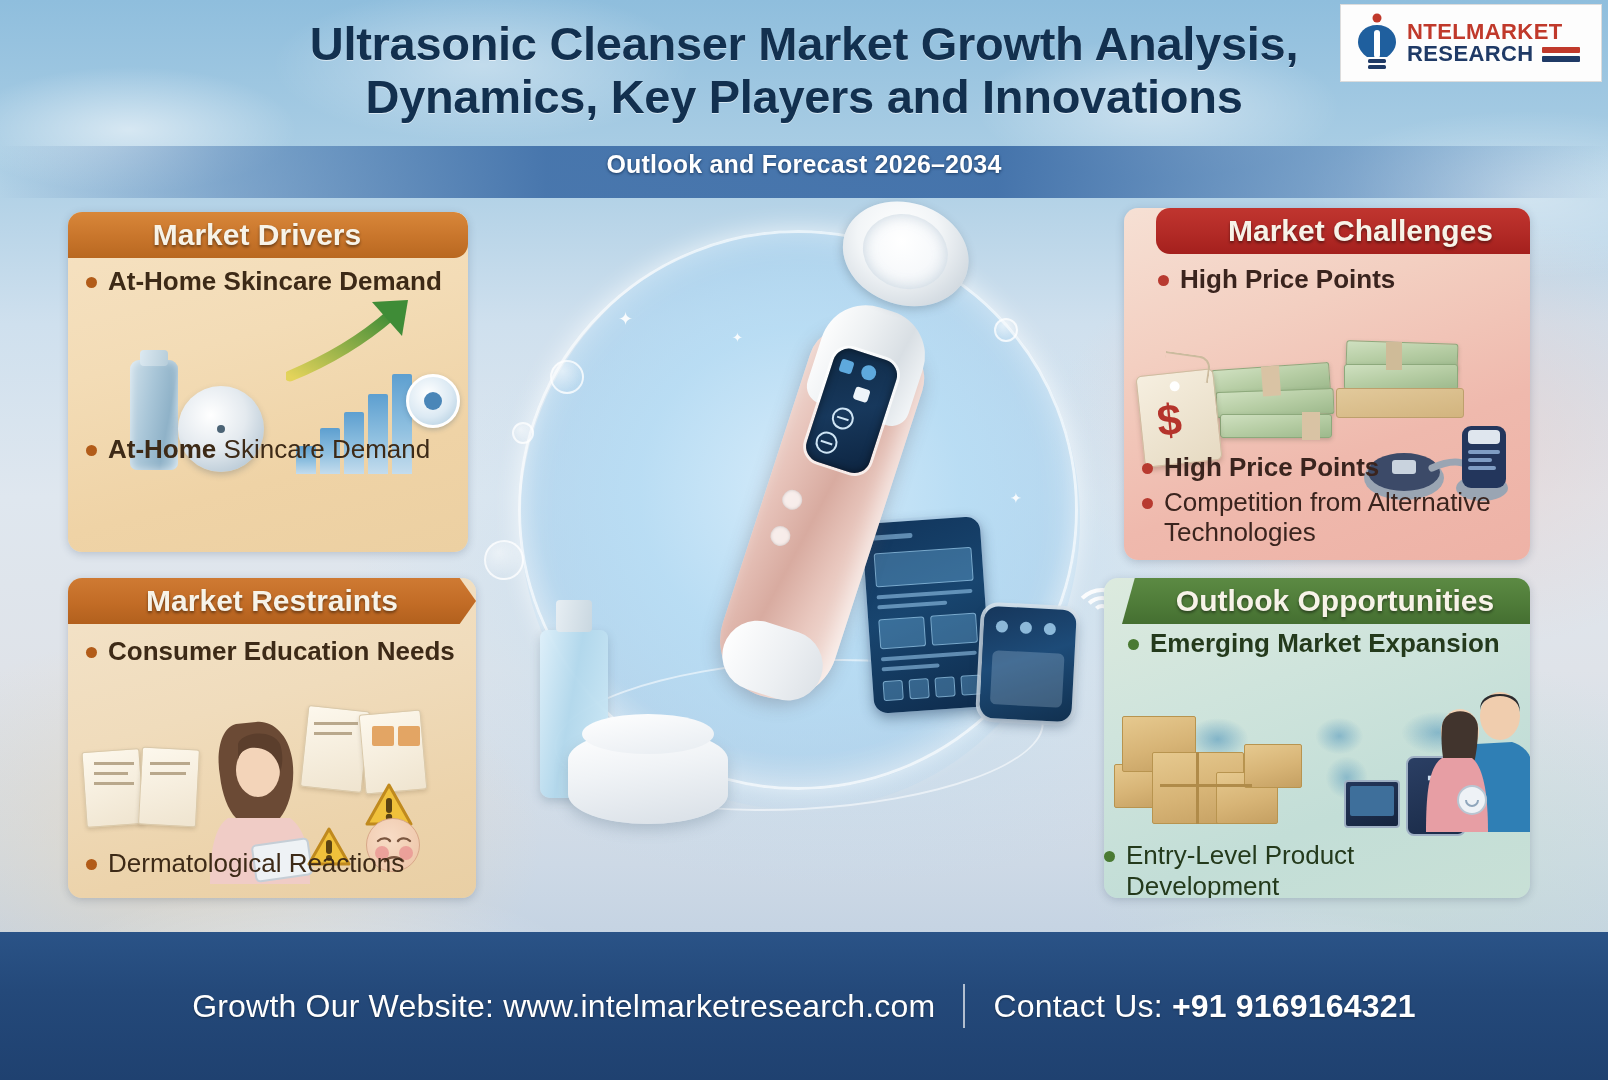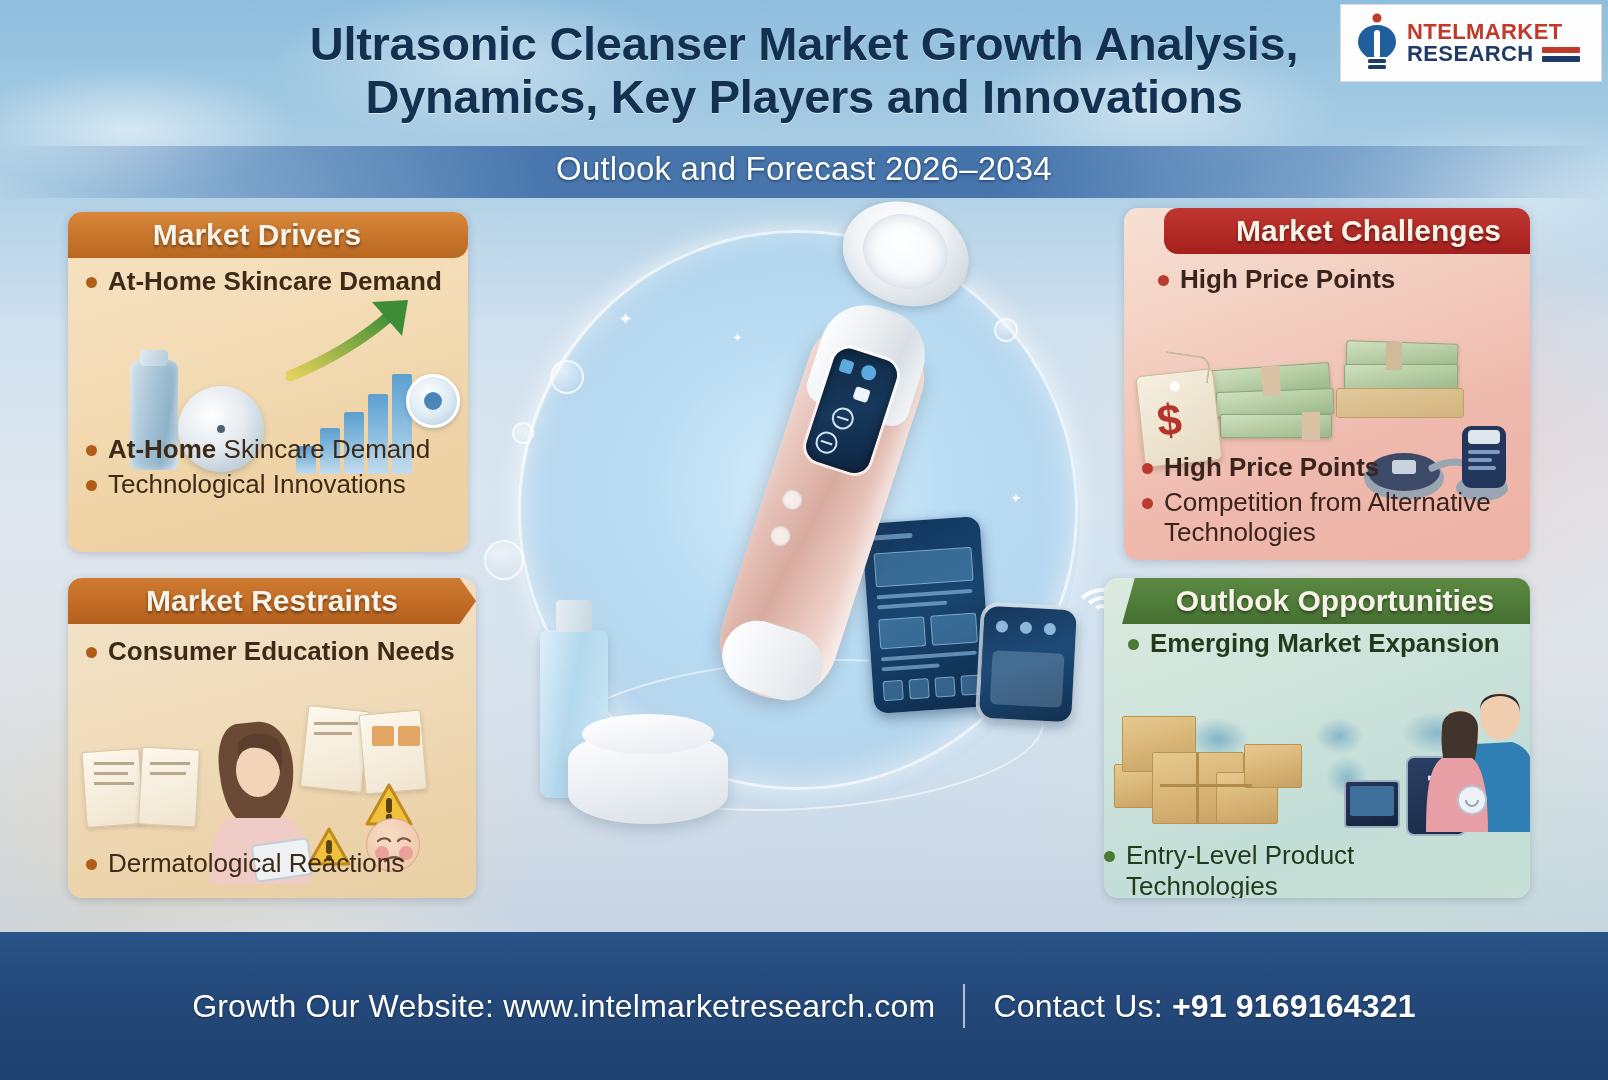--- a/index.html
+++ b/index.html
@@ -39,21 +39,21 @@
   }
   .subtitle-band{
     position:absolute; top:146px; left:0; width:1608px; height:52px; z-index:5;
     background:linear-gradient(90deg,
       rgba(120,160,200,0) 0%, rgba(86,131,182,.55) 14%,
       rgba(58,106,165,.88) 34%, rgba(58,106,165,.9) 62%,
       rgba(92,136,186,.6) 84%, rgba(120,160,200,0) 100%);
   }
   .subtitle{
     position:absolute; top:150px; left:0; width:1608px; text-align:center; z-index:7;
-    font-size:33px; font-weight:normal; color:#ffffff; letter-spacing:.2px;
+    font-size:25px; font-weight:bold; color:#ffffff; letter-spacing:.2px;
     text-shadow:0 1px 3px rgba(10,35,70,.75);
   }
 
   
   .logo{
     position:absolute; right:6px; top:4px; width:262px; height:78px; z-index:20;
     background:#fdfdfd; border:1px solid #dcdcdc;
     display:flex; align-items:center; padding:6px 10px 6px 14px; gap:8px;
   }
   .logo-bulb{ width:44px; height:60px; position:relative; flex:0 0 auto; }
@@ -97,21 +97,21 @@
     clip-path:polygon(0 0, 96% 0, 100% 50%, 96% 100%, 0 100%);
     width:100%; }
   #panel-restraints .b-text{ color:#3d2a17; }
   #panel-restraints .dot{ background:#b25c19; }
 
   
   #panel-challenges{ left:1124px; top:208px; width:406px; height:352px;
     background:linear-gradient(160deg,#f6e0d4 0%,#f3cfc1 32%,#efb9ad 66%,#eeb2a6 100%); }
   #panel-challenges .hdr{ justify-content:center; padding-left:3px;
     background:linear-gradient(180deg,#c0352f 0%,#b22a26 55%,#a4201d 100%);
-    border-radius:14px 0 0 14px; width:100%; margin-left:40px; }
+    border-radius:14px 0 0 14px; width:100%; margin-left:32px; }
   #panel-challenges .b-text{ color:#3a241e; }
   #panel-challenges .dot{ background:#b83a30; }
 
   
   #panel-opportunities{ left:1104px; top:578px; width:426px; height:320px;
     background:linear-gradient(160deg,#dceade 0%,#cfe4dc 34%,#c3ded7 68%,#c8e0d6 100%); }
   #panel-opportunities .hdr{ justify-content:center;
     background:linear-gradient(180deg,#5c8a43 0%,#4f7c39 55%,#456f31 100%);
     border-radius:14px 14px 0 0;
     clip-path:polygon(3% 0, 100% 0, 100% 100%, 0 100%);
@@ -397,24 +397,20 @@
         <div class="b-item">
           <span class="dot"></span>
           <span class="b-text"><span class="bold">At-Home Skincare</span><span class="bold"> Demand</span></span>
         </div>
       </div>
       <div class="bullets" style="top:176px;">
         <div class="b-item">
           <span class="dot"></span>
           <span class="b-text"><span class="bold">At-Home</span><span> Skincare Demand</span></span>
         </div>
-        <div class="b-item">
-          <span class="dot"></span>
-          <span class="b-text"><span>Technological Innovations</span></span>
-        </div>
       </div>
     </div>
   </div>
 
   <div class="panel" id="panel-restraints">
     <div class="hdr">Market Restraints</div>
     <div class="body" style="height:274px;margin-top:6px;">
       <div class="illus">
         <div class="ill-note" style="left:16px; top:120px; width:58px; height:76px; transform:rotate(-4deg);"></div>
         <div class="ill-note" style="left:72px; top:118px; width:58px; height:78px; transform:rotate(3deg);"></div>
@@ -571,21 +567,21 @@
       </div>
       <div class="bullets" style="top:4px; padding-left:24px;">
         <div class="b-item">
           <span class="dot"></span>
           <span class="b-text"><span class="bold">Emerging Market Expansion</span></span>
         </div>
       </div>
       <div class="bullets" style="top:216px; padding-left:0;">
         <div class="b-item">
           <span class="dot"></span>
-          <span class="b-text"><span>Entry-Level Product Technologies</span></span>
+          <span class="b-text"><span>Entry-Level Product Development</span></span>
         </div>
       </div>
     </div>
   </div>
 
   <div class="footer">
     <div class="footer-txt">
       <span>Growth Our Website:</span>
       <span>www.intelmarketresearch.com</span>
     </div>

